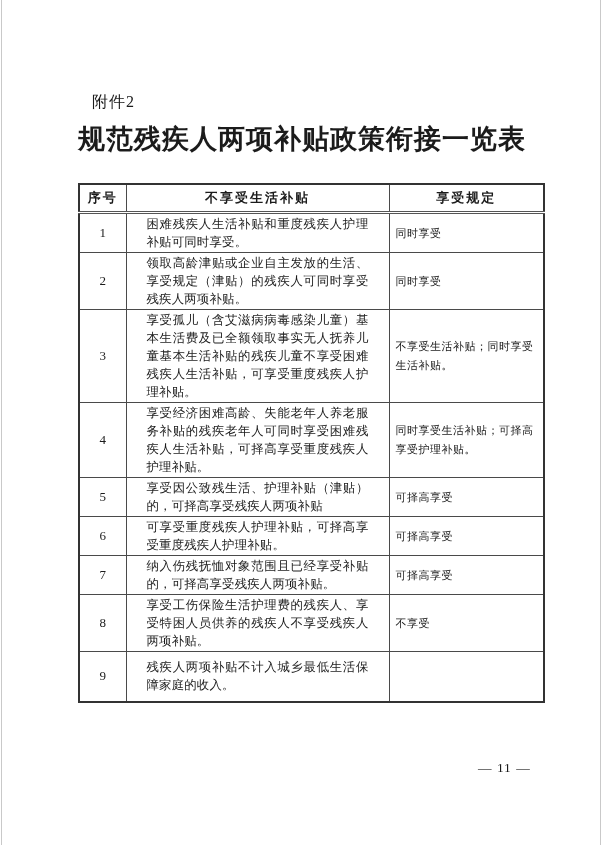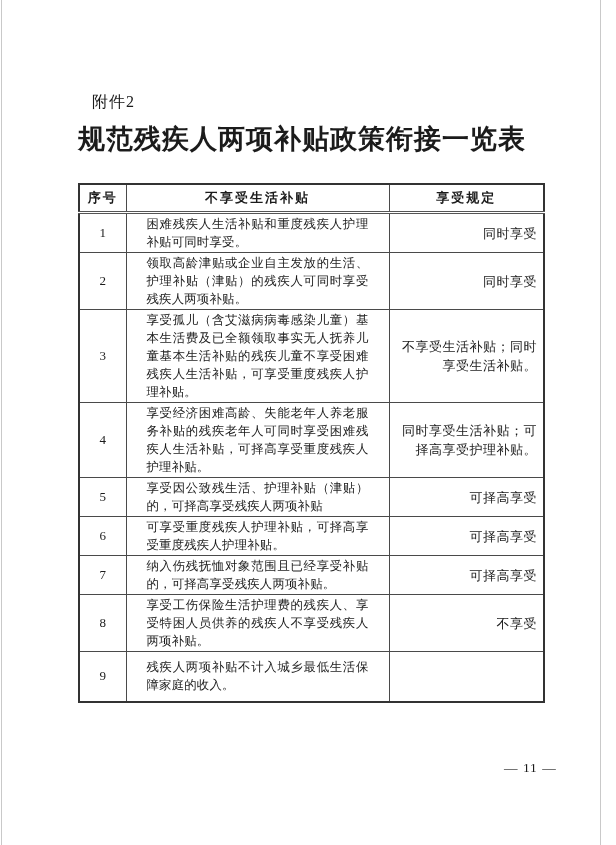--- a/index.html
+++ b/index.html
@@ -78,38 +78,38 @@
     font-size: 13px;
   }
   .c-policy {
     text-align: justify;
     font-size: 12.4px;
     line-height: 18px;
     letter-spacing: 0.2px;
     padding: 1px 20px;
   }
   .c-ent {
-    text-align: right;
-    font-size: 13px;
+    text-align: left;
+    font-size: 11px;
     line-height: 19px;
     letter-spacing: 0.5px;
     padding: 1px 6px;
   }
   tr.h38 { height: 38px; }
   tr.h54 { height: 54px; }
   tr.h73 { height: 73px; }
   tr.h55 { height: 55px; }
   tr.h35 { height: 35px; }
   tr.h37 { height: 37px; }
   tr.h41 { height: 41px; }
   tr.h50 { height: 50px; }
 
   .page-number {
     position: absolute;
-    left: 504px;
+    left: 478px;
     top: 760px;
     font-size: 13.5px;
     letter-spacing: 1px;
     white-space: nowrap;
   }
 </style>
 </head>
 <body>
 
 <div class="page-edge left"></div>
@@ -134,21 +134,21 @@
       </tr>
     </thead>
     <tbody>
       <tr class="h38">
         <td class="c-no">1</td>
         <td class="c-policy">困难残疾人生活补贴和重度残疾人护理补贴可同时享受。</td>
         <td class="c-ent">同时享受</td>
       </tr>
       <tr class="h54">
         <td class="c-no">2</td>
-        <td class="c-policy">领取高龄津贴或企业自主发放的生活、护理补贴（津贴）的残疾人可同时享受残疾人两项补贴。</td>
+        <td class="c-policy">领取高龄津贴或企业自主发放的生活、享受规定（津贴）的残疾人可同时享受残疾人两项补贴。</td>
         <td class="c-ent">同时享受</td>
       </tr>
       <tr class="h73">
         <td class="c-no">3</td>
         <td class="c-policy">享受孤儿（含艾滋病病毒感染儿童）基本生活费及已全额领取事实无人抚养儿童基本生活补贴的残疾儿童不享受困难残疾人生活补贴，可享受重度残疾人护理补贴。</td>
         <td class="c-ent">不享受生活补贴；同时享受生活补贴。</td>
       </tr>
       <tr class="h55">
         <td class="c-no">4</td>
         <td class="c-policy">享受经济困难高龄、失能老年人养老服务补贴的残疾老年人可同时享受困难残疾人生活补贴，可择高享受重度残疾人护理补贴。</td>

